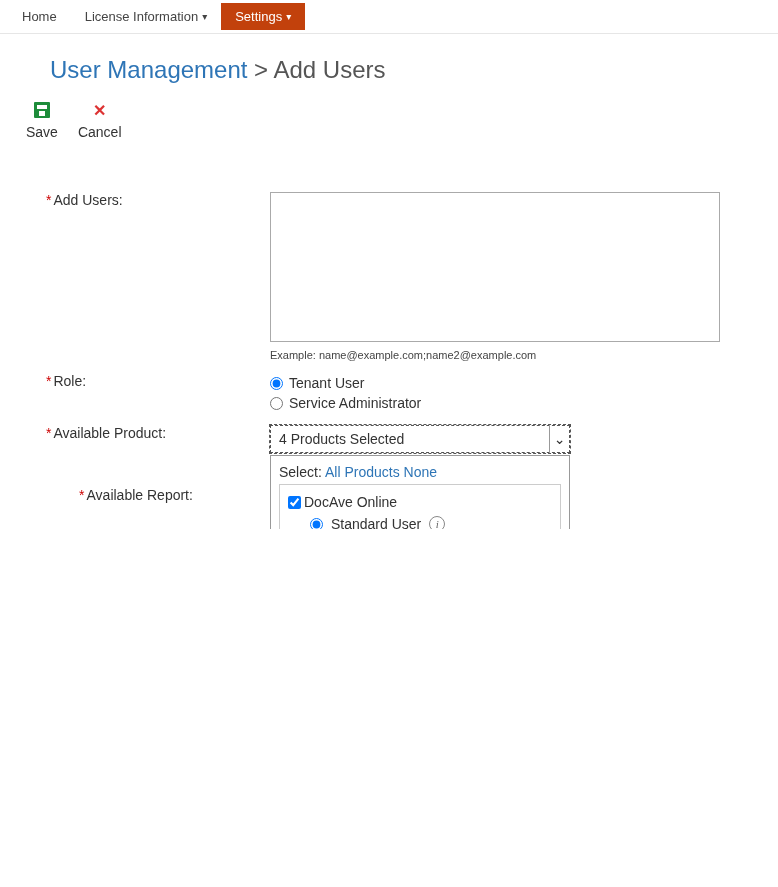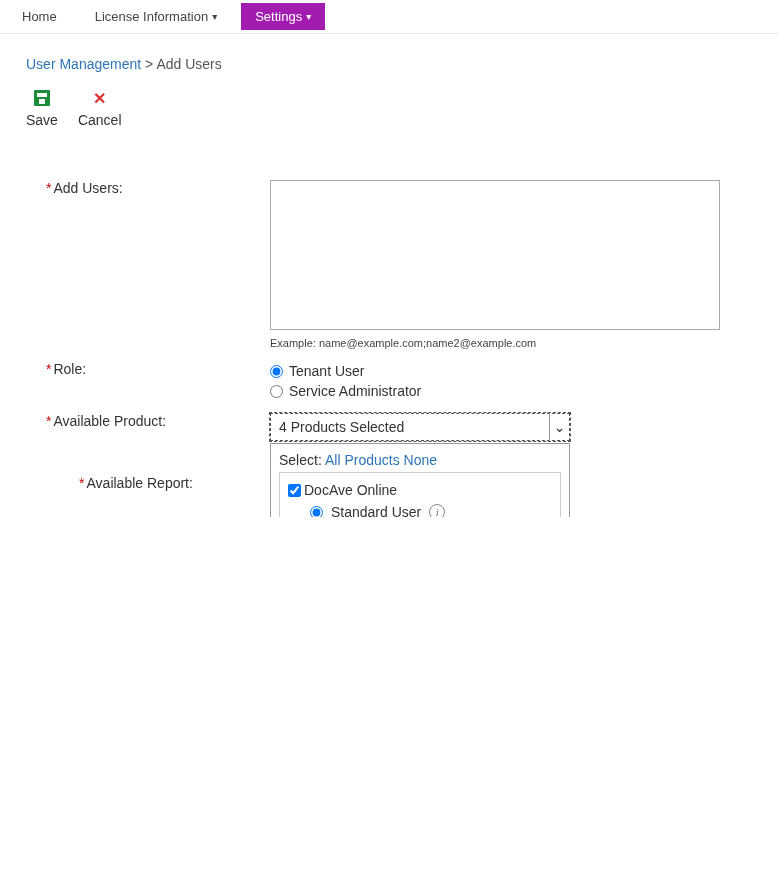--- a/index.html
+++ b/index.html
@@ -10,42 +10,42 @@
     color: #333;
     background: #fff;
     width: 778px;
   }
   .nav {
     display: flex;
     align-items: center;
     height: 34px;
     padding: 0 8px;
     border-bottom: 1px solid #e6e6e6;
-    gap: 10px;
   }
   .nav-item {
     padding: 6px 14px;
     color: #444;
     cursor: pointer;
     display: inline-flex;
     align-items: center;
     gap: 4px;
     font-size: 13px;
   }
   .nav-item.active {
-    background: #a21caf;
+    background: #c2410c;
     color: #fff;
   }
   .chev { font-size: 10px; line-height: 1; }
 
   .content { padding: 20px 26px; }
   .breadcrumb {
-    font-size: 14px;
+    font-size: 24px;
     color: #555;
     padding: 2px 0 18px 0;
+    margin-left: 24px;
   }
   .breadcrumb a {
     color: #2e75b6;
     text-decoration: none;
     cursor: pointer;
   }
 
   .action-bar {
     display: flex; gap: 20px; align-items: center;
     padding-bottom: 28px;

